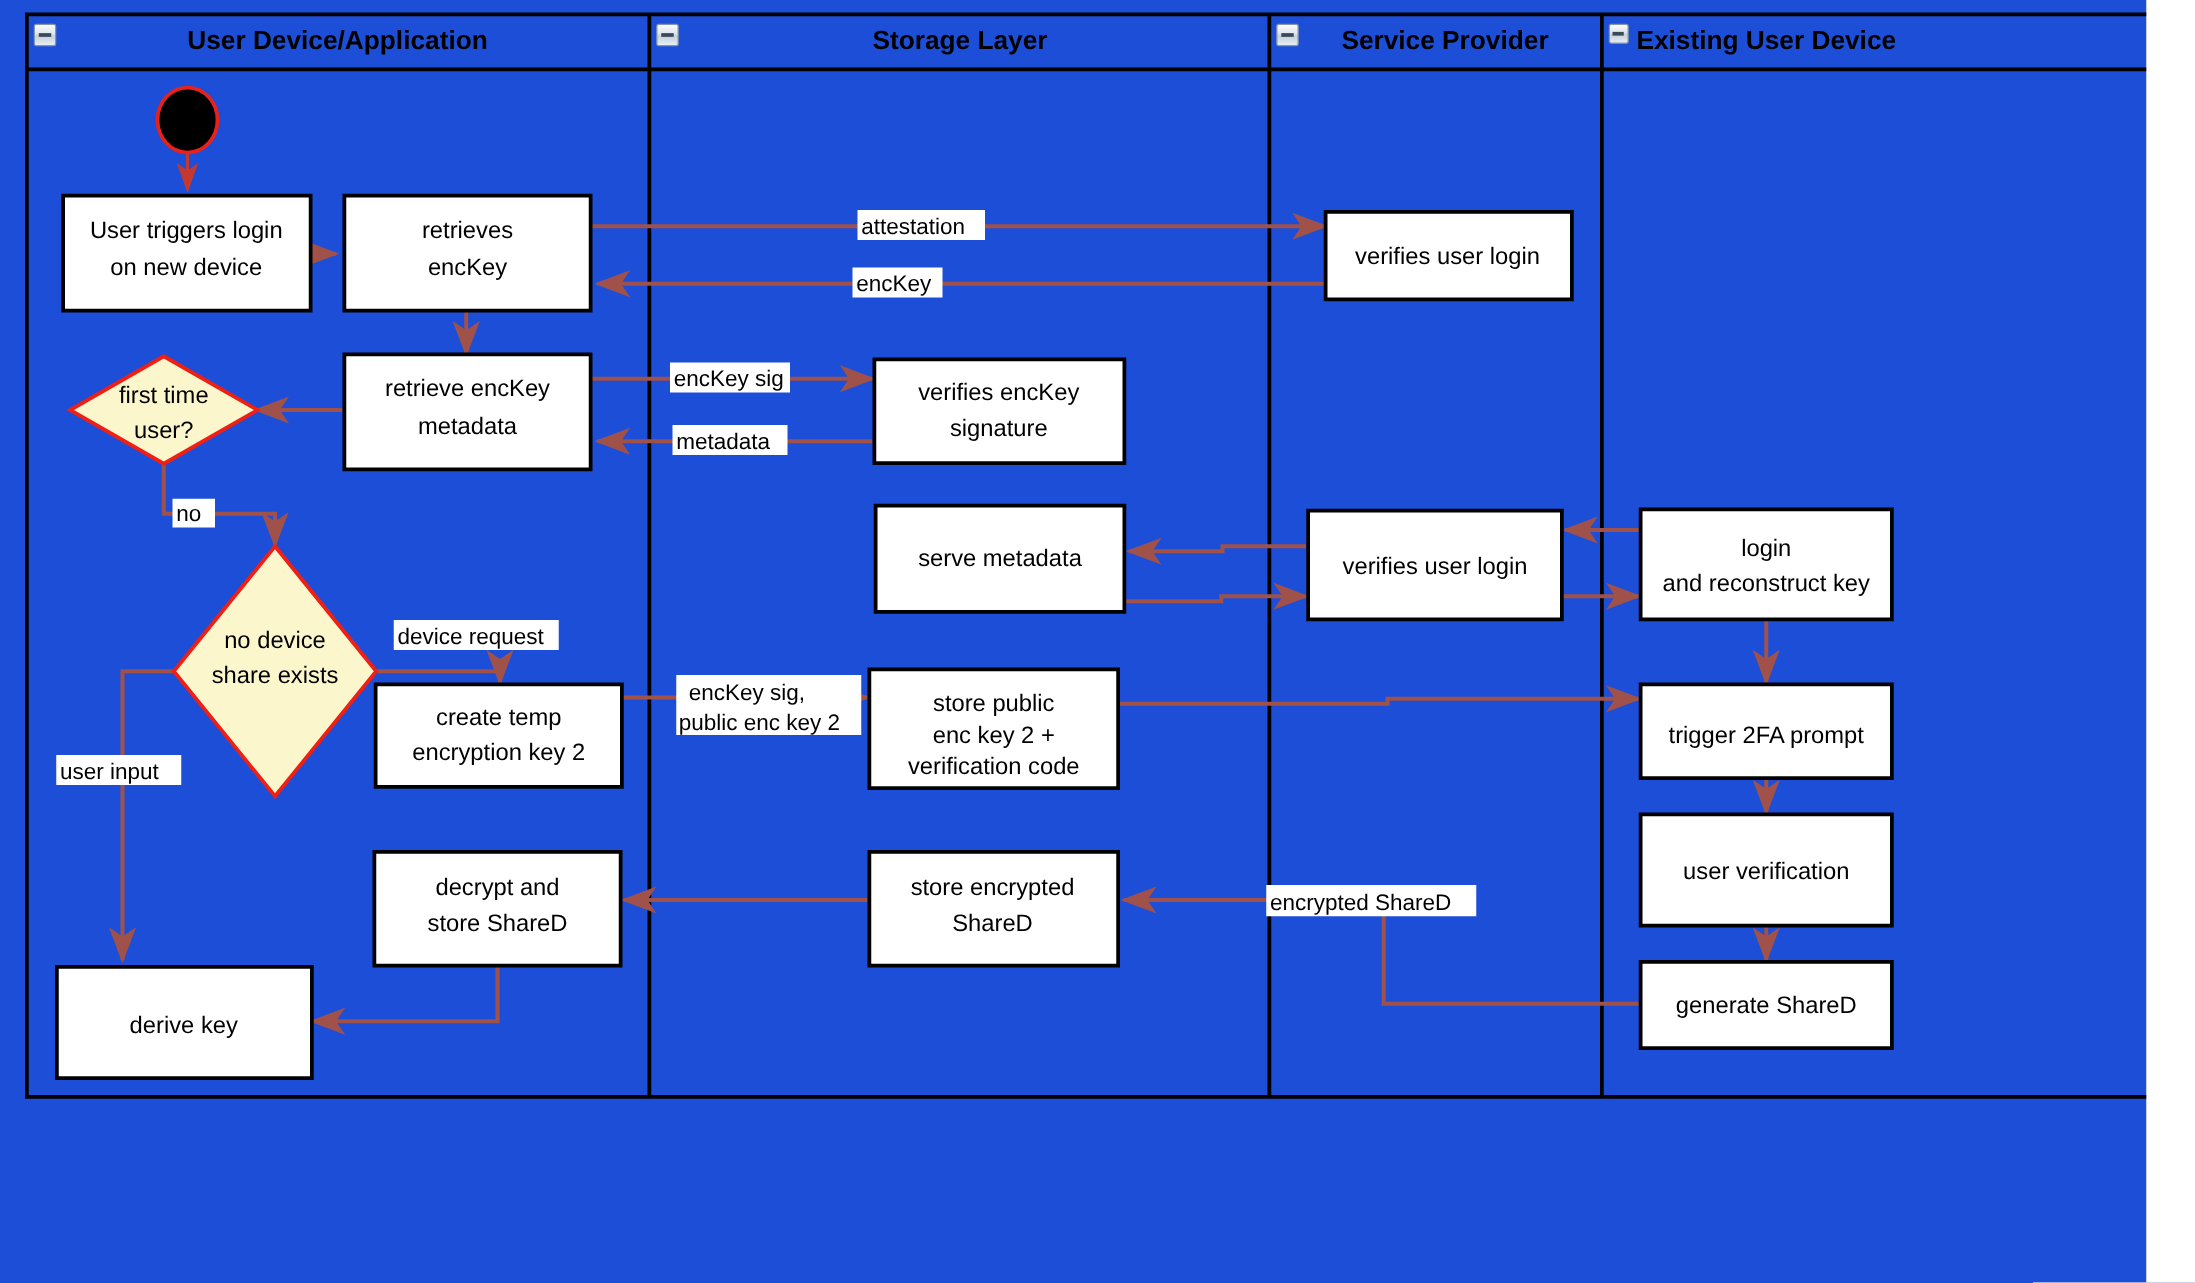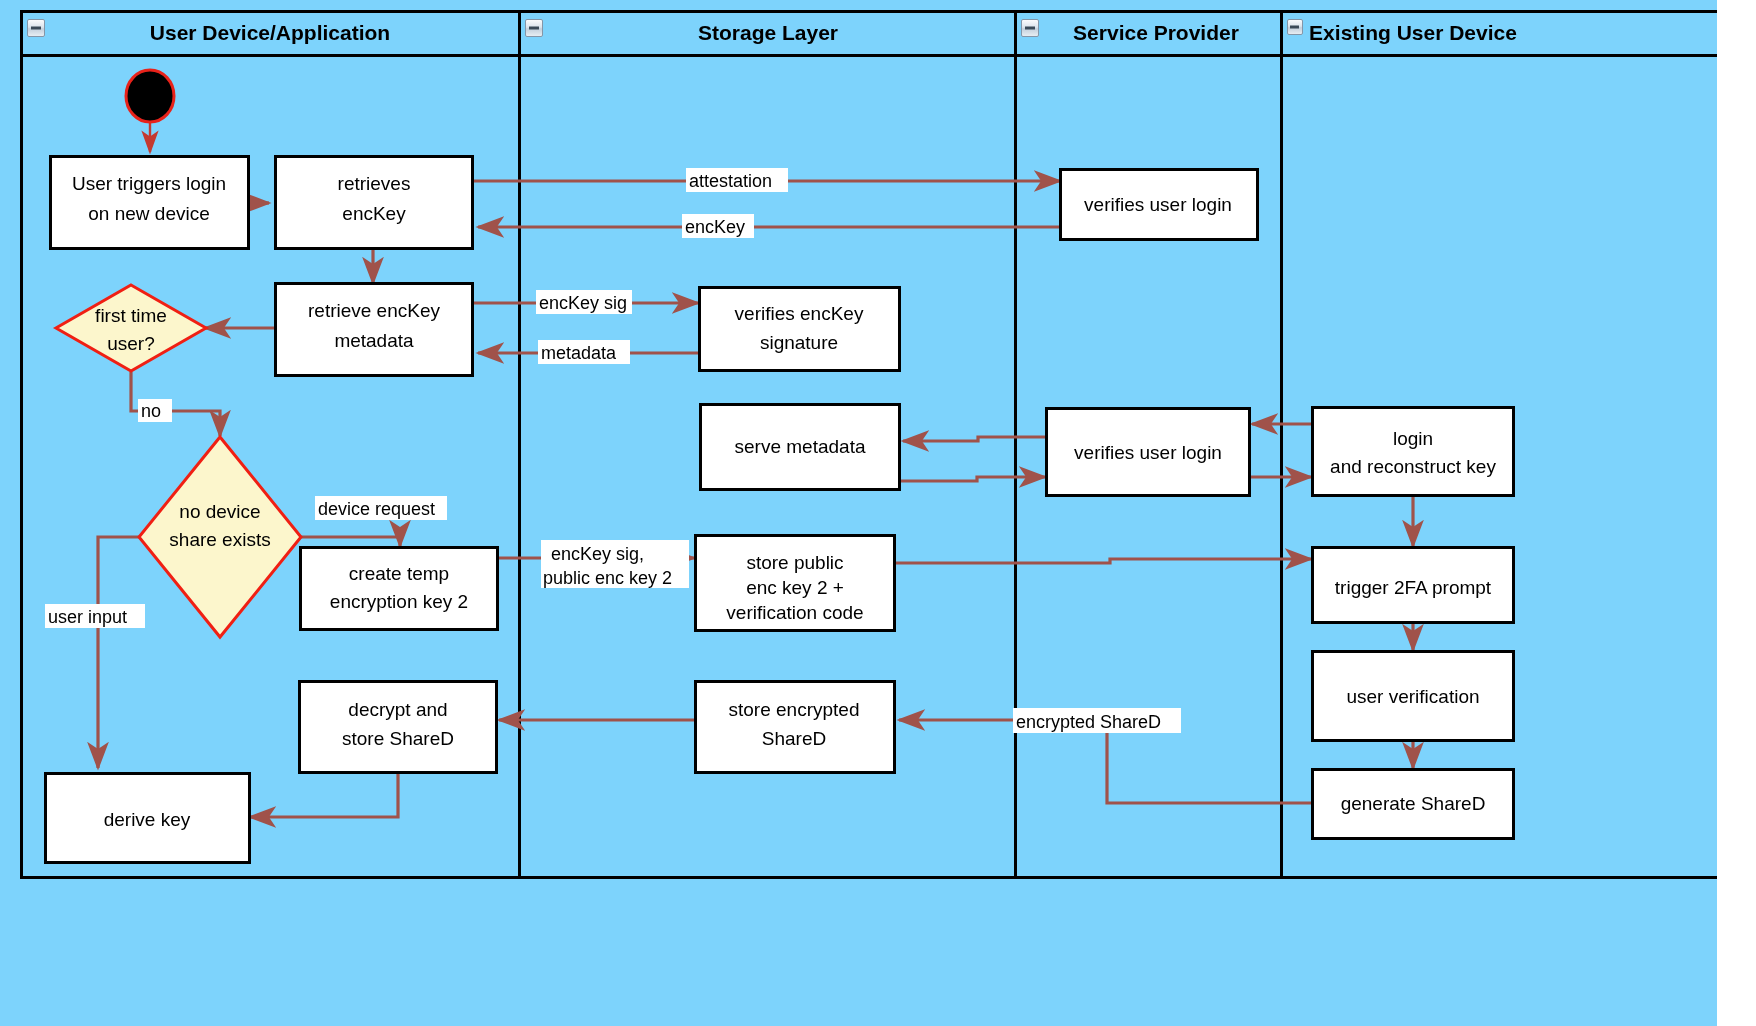--- a/index.html
+++ b/index.html
@@ -1,17 +1,17 @@
 <!DOCTYPE html>
 <html><head>
 <meta charset="utf-8">
 <style>
   html,body{margin:0;padding:0;background:#ffffff;}
   body{font-family:"Liberation Sans",sans-serif;}
-  #stage{position:relative;width:1717px;height:1026px;background:#7dd3fc;overflow:hidden;text-decoration:underline;}
+  #stage{position:relative;width:1717px;height:1026px;background:#1d4ed8;overflow:hidden;text-decoration:underline;}
   svg#canvas{position:absolute;left:0;top:0;width:1756px;height:1026px;}
 
   .lane-title{
     font-family:"Liberation Sans",sans-serif;
     font-weight:bold;font-size:21px;fill:#000000;
     text-anchor:middle;dominant-baseline:middle;
   }
   .node-text{
     font-family:"Liberation Sans",sans-serif;
     font-size:19px;fill:#000000;text-anchor:middle;

